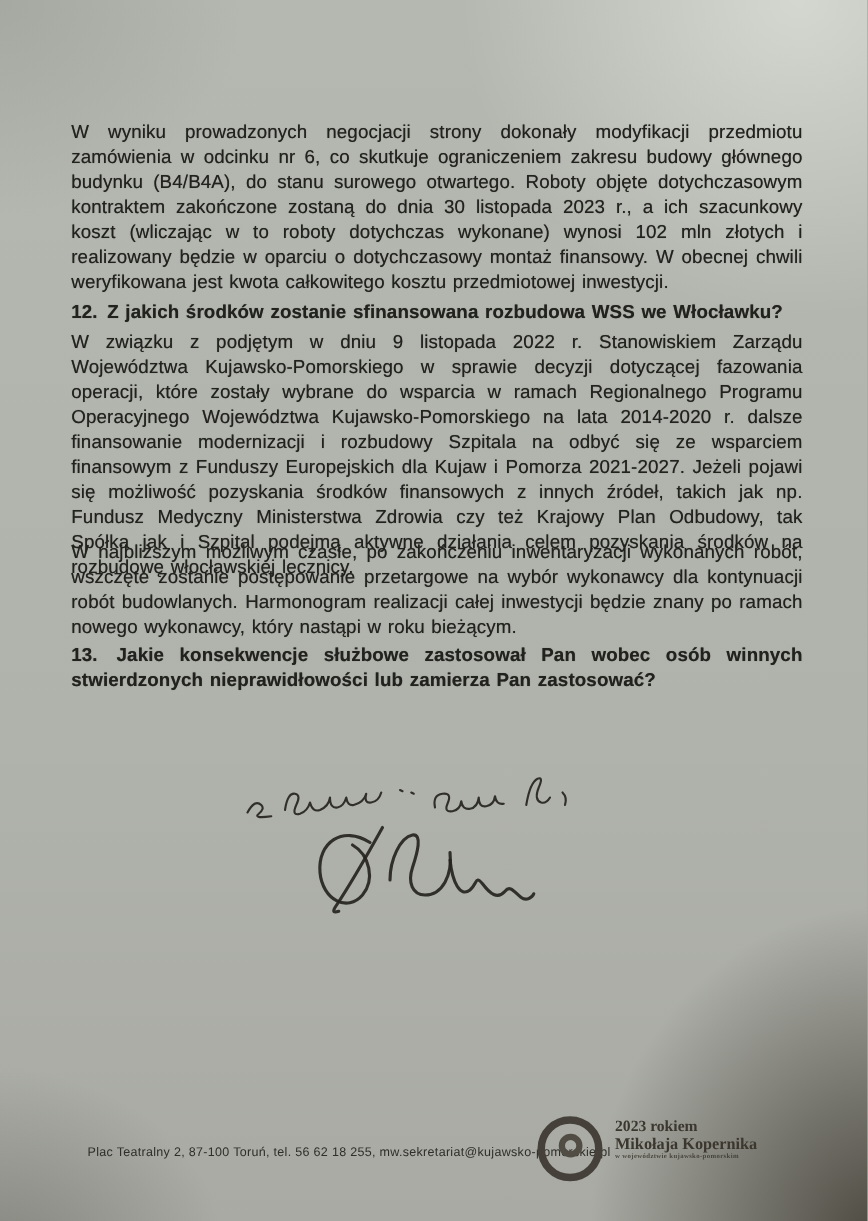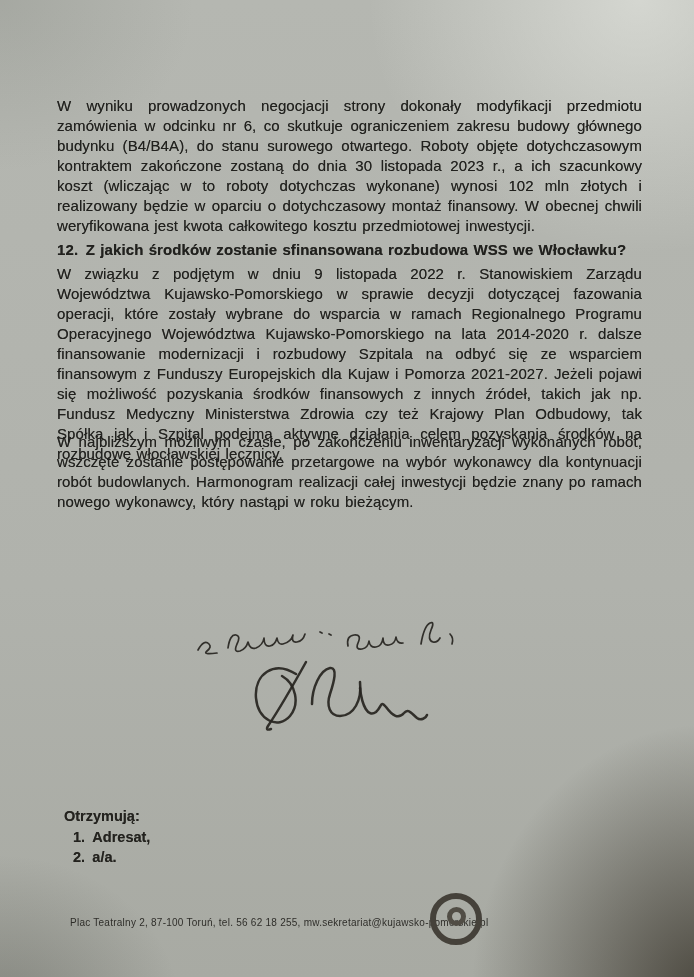--- a/index.html
+++ b/index.html
@@ -55,45 +55,46 @@
 <div class="page">
 
   <p class="para p1">W wyniku prowadzonych negocjacji strony dokonały modyfikacji przedmiotu zamówienia w odcinku nr 6, co skutkuje ograniczeniem zakresu budowy głównego budynku (B4/B4A), do stanu surowego otwartego. Roboty objęte dotychczasowym kontraktem zakończone zostaną do dnia 30 listopada 2023 r., a ich szacunkowy koszt (wliczając w to roboty dotychczas wykonane) wynosi 102 mln złotych i realizowany będzie w oparciu o dotychczasowy montaż finansowy. W obecnej chwili weryfikowana jest kwota całkowitego kosztu przedmiotowej inwestycji.</p>
 
   <p class="question q12">12. Z jakich środków zostanie sfinansowana rozbudowa WSS we Włocławku?</p>
 
   <p class="para p2">W związku z podjętym w dniu 9 listopada 2022 r. Stanowiskiem Zarządu Województwa Kujawsko-Pomorskiego w sprawie decyzji dotyczącej fazowania operacji, które zostały wybrane do wsparcia w ramach Regionalnego Programu Operacyjnego Województwa Kujawsko-Pomorskiego na lata 2014-2020 r. dalsze finansowanie modernizacji i rozbudowy Szpitala na odbyć się ze wsparciem finansowym z Funduszy Europejskich dla Kujaw i Pomorza 2021-2027. Jeżeli pojawi się możliwość pozyskania środków finansowych z innych źródeł, takich jak np. Fundusz Medyczny Ministerstwa Zdrowia czy też Krajowy Plan Odbudowy, tak Spółka jak i Szpital podejmą aktywne działania celem pozyskania środków na rozbudowę włocławskiej lecznicy.</p>
 
   <p class="para p3">W najbliższym możliwym czasie, po zakończeniu inwentaryzacji wykonanych robót, wszczęte zostanie postępowanie przetargowe na wybór wykonawcy dla kontynuacji robót budowlanych. Harmonogram realizacji całej inwestycji będzie znany po ramach nowego wykonawcy, który nastąpi w roku bieżącym.</p>
 
+  <p class="question q13">13. Jakie konsekwencje służbowe zastosował Pan wobec osób winnych stwierdzonych nieprawidłowości lub zamierza Pan zastosować?</p>
 
 
   <svg class="handwriting" width="320" height="135" viewBox="0 0 320 135" aria-label="z wyrazami szacunku (odręczny dopisek)">
     <g>
       <path class="note-stroke" d="M20,38 q6,-11 11,-6 q3,3 -2,7 q-5,4 10,2"></path>
       <path class="note-stroke" d="M50,36 q2,-14 8,-13 q5,1 1,9 q-4,9 3,7 q6,-2 8,-9 q2,8 8,6 q7,-3 8,-10 q0,9 6,8 q5,-1 7,-8 q1,7 6,6 q8,-2 10,-9 q-2,8 4,7 q6,-1 8,-8"></path>
       <path class="note-stroke" d="M142,20 l2,1"></path>
       <path class="note-stroke" d="M151,22 l2,1"></path>
       <path class="note-stroke" d="M170,34 q-2,-10 6,-11 q8,-1 4,8 q-3,7 4,6 q6,-1 7,-8 q1,7 7,6 q6,-1 7,-9 q0,8 6,7 q6,-1 7,-8 q1,7 7,6"></path>
       <path class="note-stroke" d="M243,32 q3,-18 9,-21 q5,-2 1,7 q-4,10 2,12 q4,1 7,-4"></path>
       <path class="note-stroke" d="M272,22 q4,4 2,10"></path>
     </g>
     <g>
       <path class="sig-stroke" d="M118,62 C96,48 76,62 78,86 C80,108 100,118 112,104 C122,92 118,72 104,64"></path>
       <path class="sig-stroke" d="M128,50 C118,68 102,96 90,114 q-3,5 3,3"></path>
       <path class="sig-stroke" d="M134,92 C134,76 142,58 152,56 C160,55 156,70 152,82 C148,94 152,104 162,104 C176,104 184,88 182,70"></path>
       <path class="sig-stroke" d="M182,76 C184,94 190,106 198,100 C204,95 202,88 208,95 C214,103 220,108 226,101 C230,96 233,101 239,106 C243,109 248,106 249,103"></path>
     </g>
   </svg>
 
-  <div class="distribution">
-    <div class="dist-title">Otrzymują:</div>
-    <div class="dist-item">1. Adresat,</div>
-    <div class="dist-item">2. a/a.</div>
-  </div>
 
   <div class="footer-line">Plac Teatralny 2, 87-100 Toruń, tel. 56 62 18 255, mw.sekretariat@kujawsko-pomorskie.pl</div>
 
   <div class="stamp-ring"></div>
   <div class="stamp-inner"></div>
 
+  <div class="stamp-text">
+    <div class="stamp-line1">2023 rokiem</div>
+    <div class="stamp-line2">Mikołaja Kopernika</div>
+    <div class="stamp-line3">w województwie kujawsko-pomorskim</div>
+  </div>
 
 </div>
 
 </body></html>

